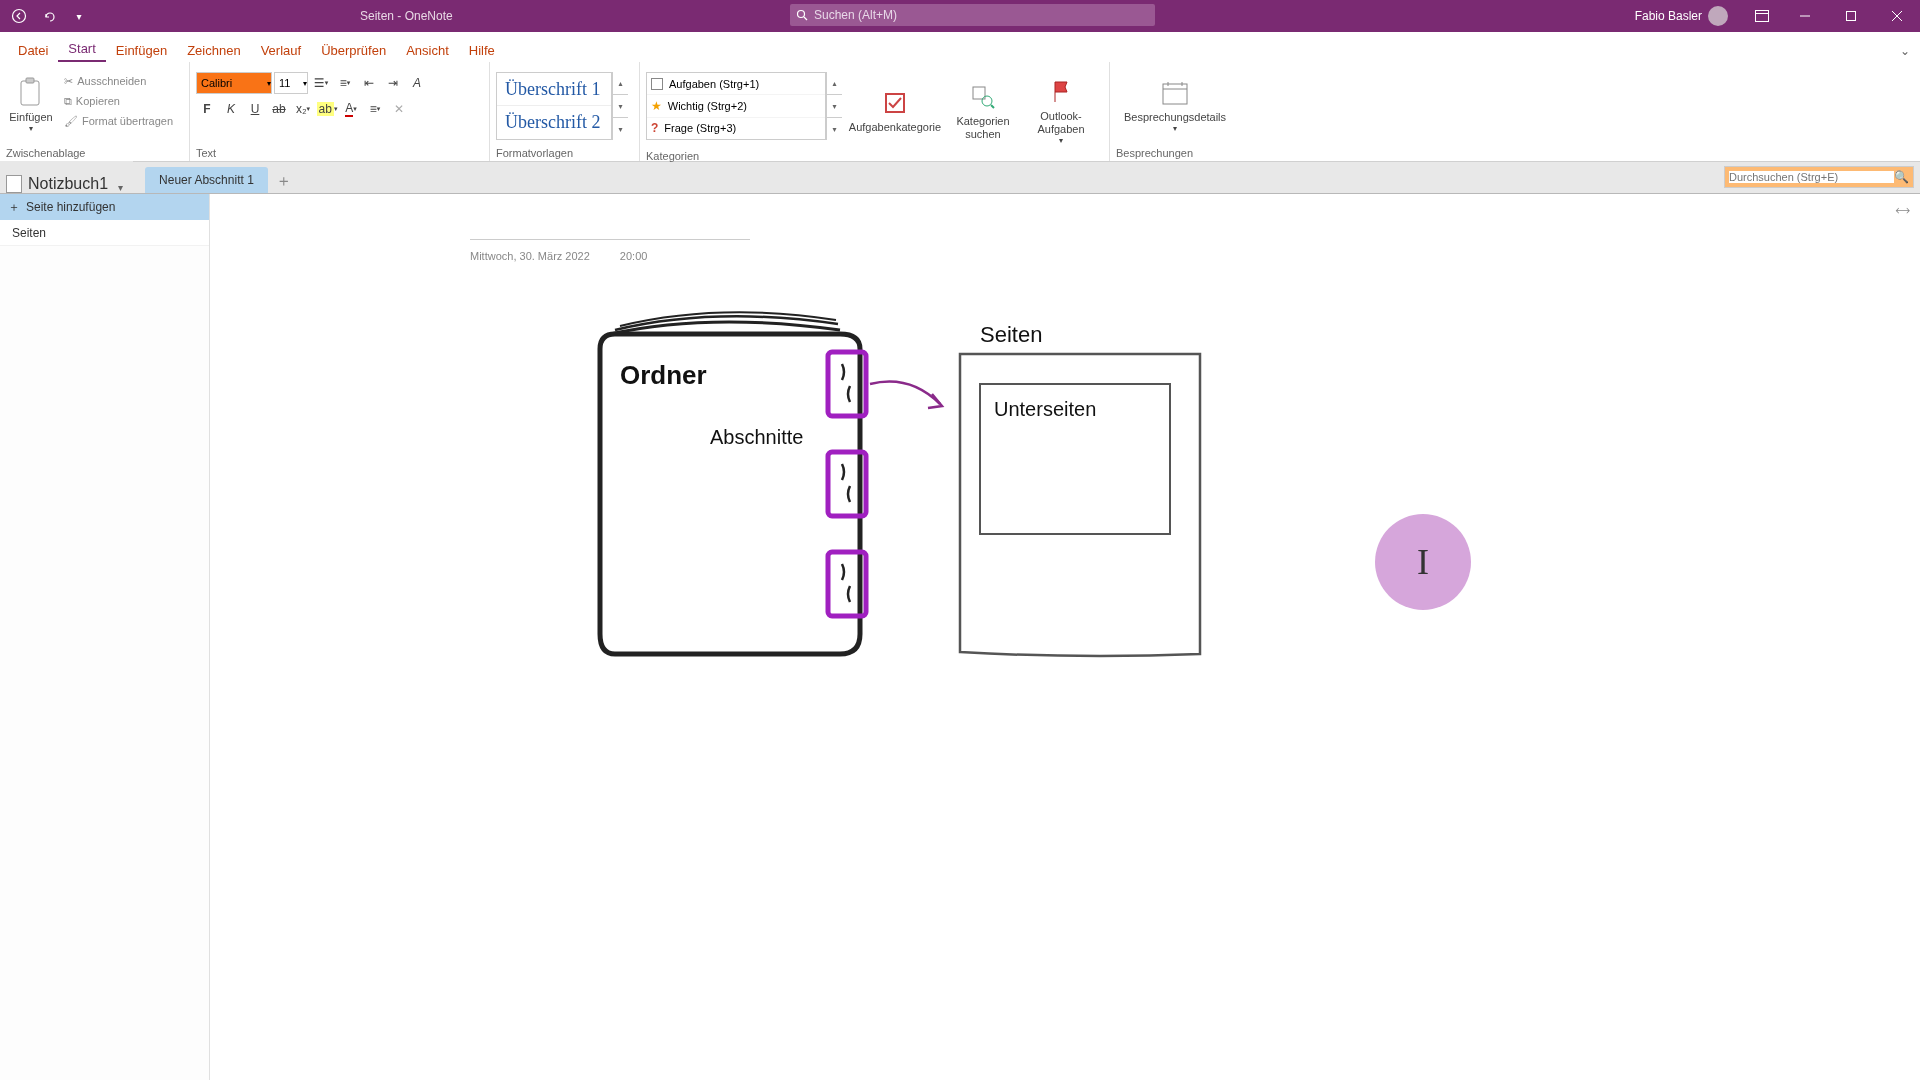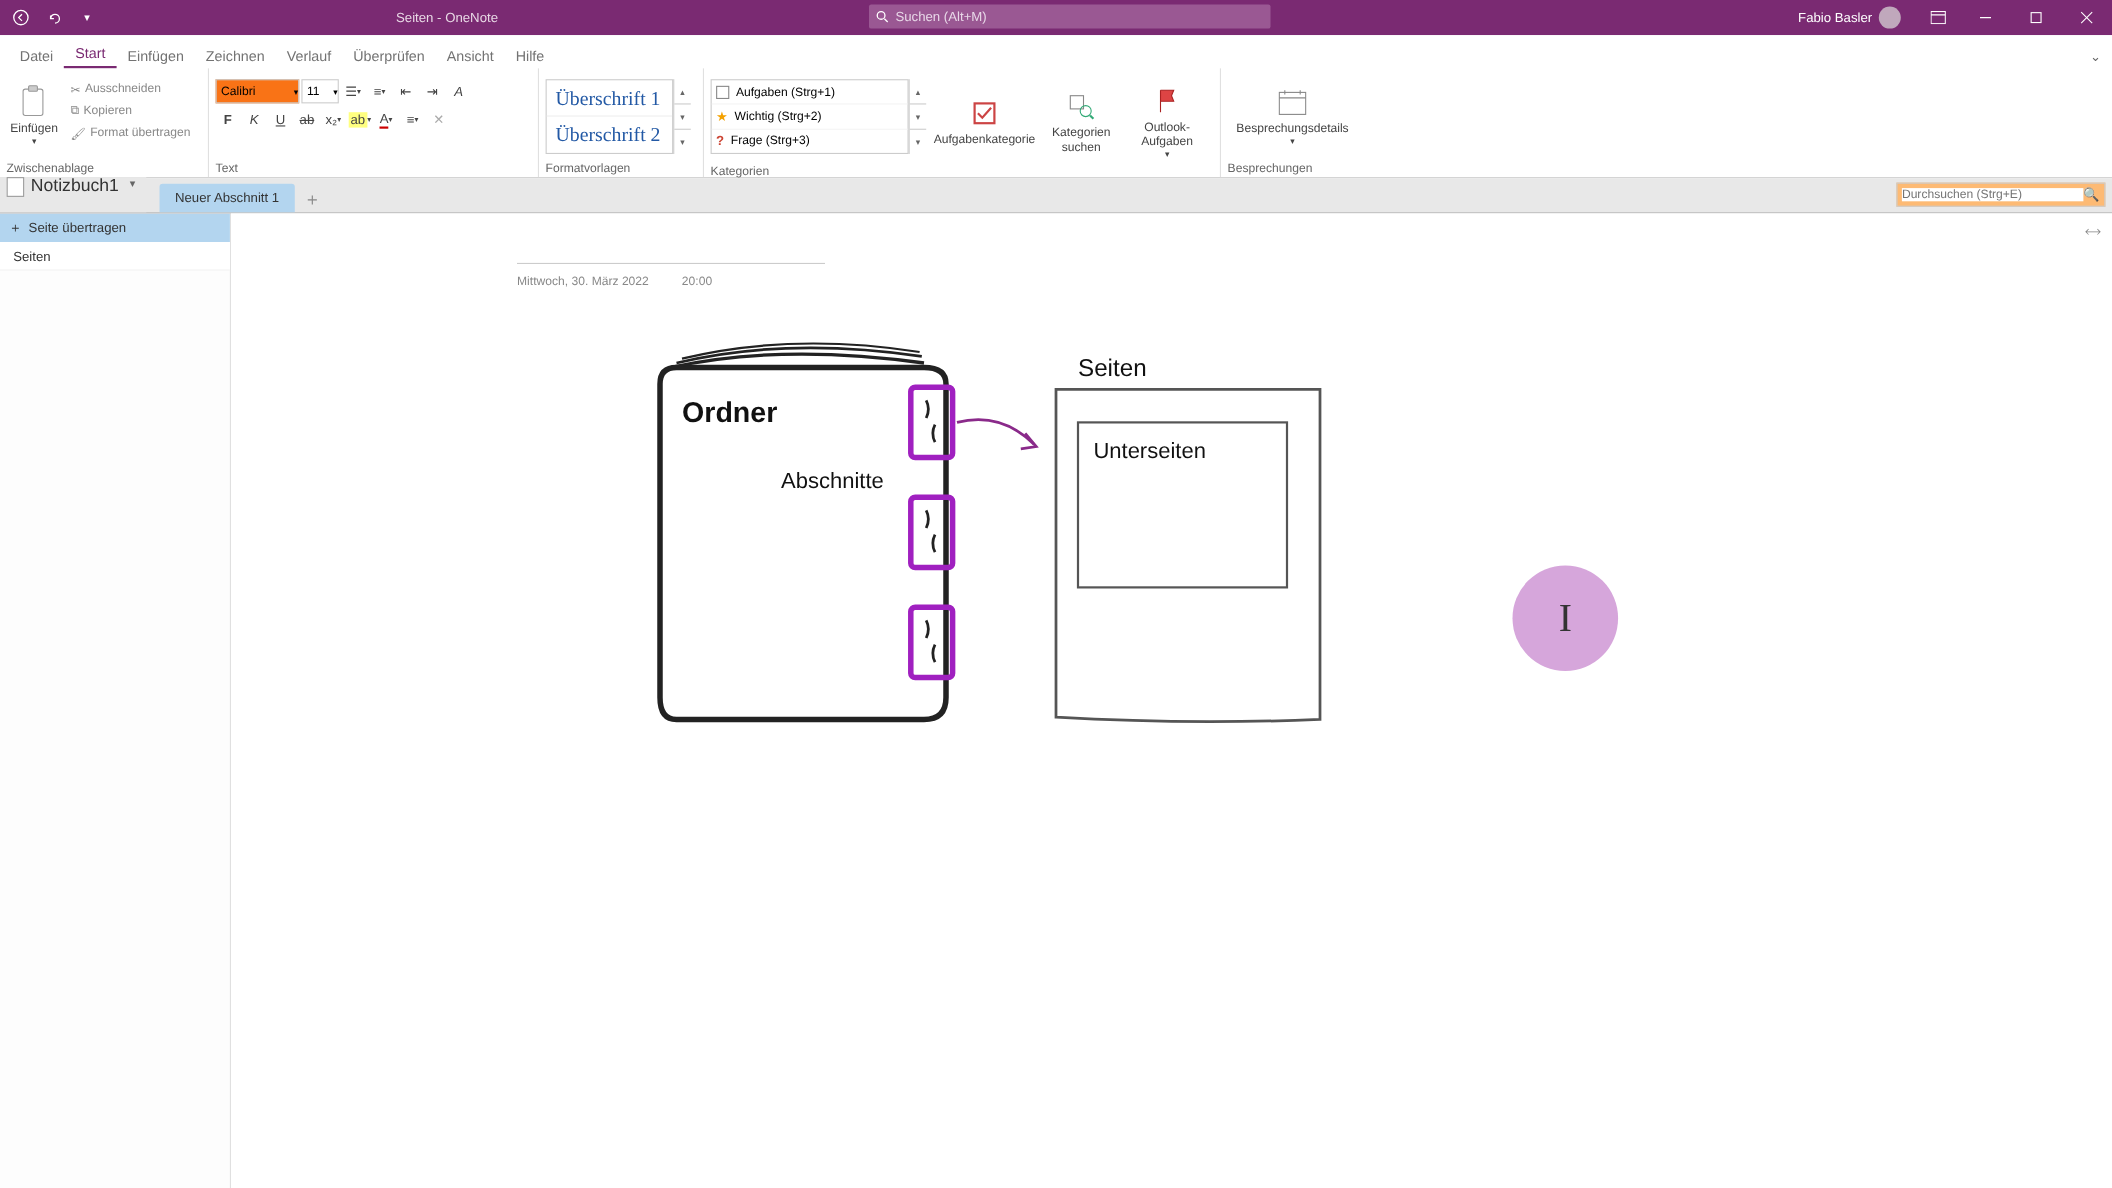--- a/index.html
+++ b/index.html
@@ -14,21 +14,21 @@
 .titlebar .search-wrap input { background: transparent; border: none; outline: none; color: #fff; font-size: 12px; flex: 1; }
 .titlebar .search-wrap input::placeholder { color: #e8d8e8; }
 .titlebar .right-controls { position: absolute; right: 0; top: 0; height: 32px; display: flex; align-items: center; }
 .titlebar .user { display: flex; align-items: center; gap: 6px; margin-right: 14px; font-size: 12px; }
 .titlebar .avatar { width: 20px; height: 20px; border-radius: 50%; background: #c0a8bc; }
 .titlebar .win-btn { width: 46px; height: 32px; display: flex; align-items: center; justify-content: center; cursor: pointer; }
 .titlebar .spacer-btn { width: 40px; height: 32px; display: flex; align-items: center; justify-content: center; }
 
 
 .menu-tabs { height: 30px; background: #fff; display: flex; align-items: flex-end; padding-left: 8px; border-bottom: none; position: relative; }
-.menu-tabs .tab { padding: 6px 10px 4px; font-size: 13px; color: #737373; cursor: pointer; }
+.menu-tabs .tab { padding: 6px 10px 4px; font-size: 13px; color: #c2410c; cursor: pointer; }
 .menu-tabs .tab.active { color: #7a2a72; border-bottom: 2px solid #7a2a72; font-weight: 400; }
 .menu-tabs .collapse-chevron { position: absolute; right: 10px; bottom: 4px; font-size: 12px; color: #666; cursor: pointer; }
 
 
 .ribbon { height: 100px; background: #fff; border-bottom: 1px solid #d0d0d0; display: flex; }
 .ribbon-group { border-right: 1px solid #e0e0e0; display: flex; flex-direction: column; justify-content: space-between; padding: 4px 6px 0; }
 .ribbon-group .group-body { flex: 1; display: flex; align-items: flex-start; gap: 4px; }
 .ribbon-group .group-label { text-align: left; font-size: 11px; color: #666; padding-bottom: 2px; }
 .big-btn { display: flex; flex-direction: column; align-items: center; justify-content: center; width: 50px; height: 78px; font-size: 11px; color: #444; cursor: pointer; text-align: center; line-height: 1.2; }
 .big-btn .icon { width: 32px; height: 32px; display: flex; align-items: center; justify-content: center; margin-bottom: 2px; }
@@ -48,21 +48,21 @@
 .styles-spin { width: 16px; border-left: 1px solid #ccc; display: flex; flex-direction: column; }
 .styles-spin div { flex: 1; display: flex; align-items: center; justify-content: center; font-size: 8px; color: #666; border-bottom: 1px solid #ccc; cursor: pointer; }
 .tag-list { width: 180px; height: 68px; border: 1px solid #ccc; display: flex; flex-direction: column; }
 .tag-item { flex: 1; display: flex; align-items: center; padding-left: 4px; font-size: 11px; gap: 6px; border-bottom: 1px solid #f4f4f4; }
 .tag-cb { width: 12px; height: 12px; border: 1px solid #888; }
 .tag-star { color: #f4a100; font-size: 12px; }
 .tag-q { color: #c43; font-weight: bold; font-size: 12px; }
 
 
 .notebook-bar { height: 32px; background: #e8e8e8; display: flex; align-items: flex-end; border-bottom: 1px solid #b8b8b8; position: relative; }
-.nb-left { display: flex; align-items: flex-start; height: 32px; padding: 0 10px 0 6px; gap: 6px; background: #e8e8e8; }
+.nb-left { display: flex; align-items: flex-end; height: 32px; padding: 0 10px 0 6px; gap: 6px; background: #e8e8e8; }
 .nb-icon { width: 16px; height: 18px; border: 1px solid #999; background: #fff; }
 .nb-name { font-size: 16px; color: #333; }
 .nb-drop { font-size: 10px; color: #666; margin-left: 4px; }
 .section-tab { height: 26px; background: #b3d5ef; border-radius: 3px 3px 0 0; padding: 0 14px; display: flex; align-items: center; font-size: 12px; color: #333; margin-left: 12px; }
 .add-section { width: 24px; height: 24px; display: flex; align-items: center; justify-content: center; color: #888; font-size: 16px; cursor: pointer; margin-left: 4px; }
 .nb-search { position: absolute; right: 6px; top: 4px; width: 190px; height: 22px; border: 1px solid #ccc; background: #fdba74; display: flex; align-items: center; padding: 0 4px; }
 .nb-search input { border: none; outline: none; font-size: 11px; flex: 1; color: #888; }
 .nb-search .mag { font-size: 12px; color: #666; }
 
 
@@ -327,21 +327,21 @@
   <div class="nb-search">
     <input placeholder="Durchsuchen (Strg+E)" style="">
     <span class="mag">🔍</span>
   </div>
 </div>
 
 <div class="main-area">
   <div class="page-panel">
     <div class="add-page">
       <span>＋</span>
-      <span>Seite übertragen</span>
+      <span>Seite hinzufügen</span>
     </div>
     <div class="page-item selected">Seiten</div>
   </div>
 
   <div class="canvas">
     <div class="expand-icon">⤢</div>
     <input class="page-title-input" style="">
     <div class="page-meta">
       <span>Mittwoch, 30. März 2022</span>
       <span>20:00</span>

